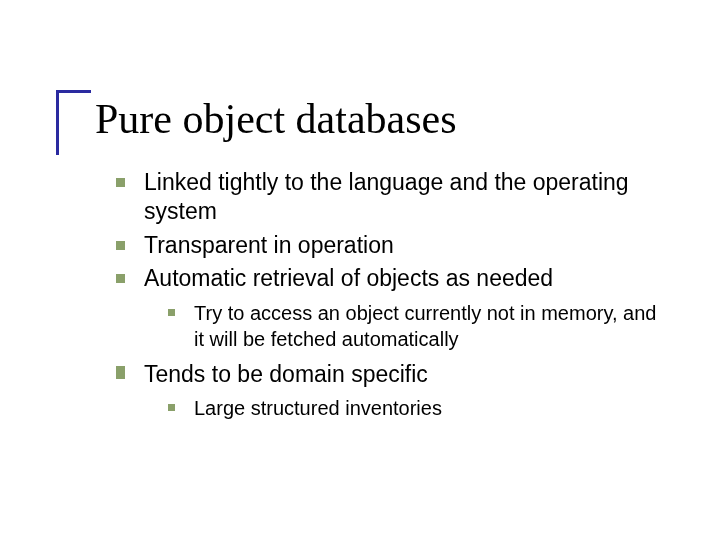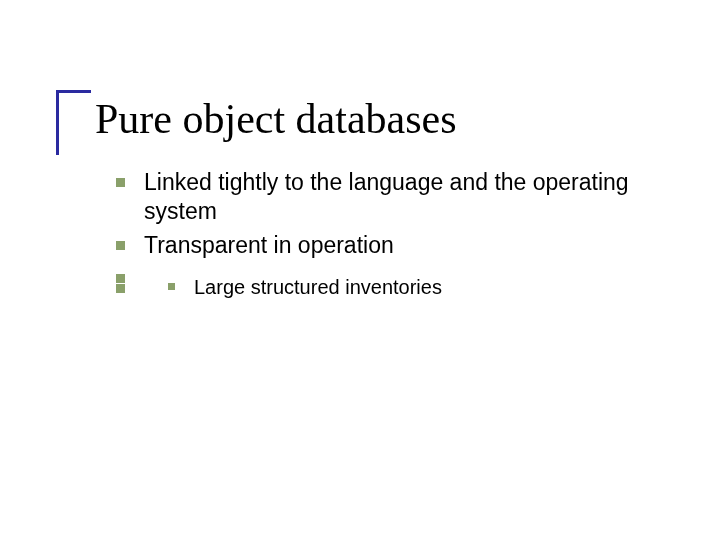--- a/index.html
+++ b/index.html
@@ -103,22 +103,31 @@
   </div>
 
   <div class="body">
     <ul class="lvl1">
       <li>
         <span>Linked tightly to the language and the operating system</span>
       </li>
       <li>
         <span>Transparent in operation</span>
       </li>
+      <li>
+        <span>Automatic retrieval of objects as needed</span>
+        <ul class="lvl2">
+          <li>
+            <span>Try to access an object currently not in memory, and it will be fetched automatically</span>
+          </li>
+        </ul>
+      </li>
       <li class="gap" style="padding:0;margin:0;"></li>
       <li>
+        <span>Tends to be domain specific</span>
         <ul class="lvl2">
           <li>
             <span>Large structured inventories</span>
           </li>
         </ul>
       </li>
     </ul>
   </div>
 
 </div>

